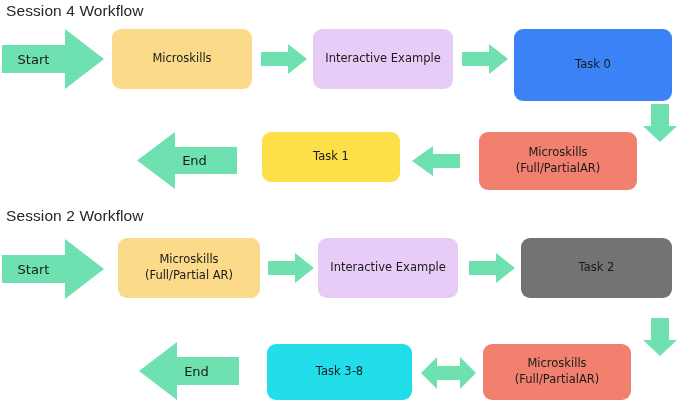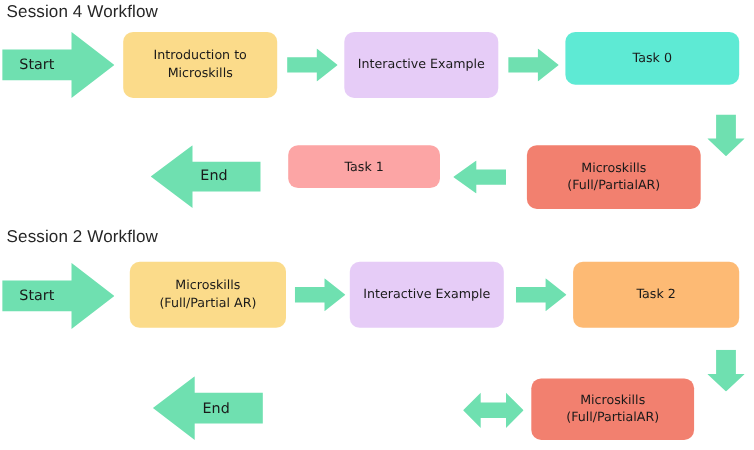--- a/index.html
+++ b/index.html
@@ -62,21 +62,20 @@
 
   <div class="arrow" style="left:2px; top:29px; width:102px; height:60px;">
     <svg viewBox="0 0 102 60" preserveAspectRatio="none">
       <polygon points="0,16 63,16 63,0 102,30 63,60 63,44 0,44" fill="#6FE0B0"></polygon>
     </svg>
   </div>
   <div class="arrow-label" style="left:2px; top:52px; width:63px;">Start</div>
 
   <div class="node" style="left:112px; top:29px; width:140px; height:60px; background:#FBDB8A;">
     <div>
-      <span>Introduction to</span>
       <span>Microskills</span>
     </div>
   </div>
 
   <div class="arrow" style="left:261px; top:44px; width:46px; height:30px;">
     <svg viewBox="0 0 46 30" preserveAspectRatio="none">
       <polygon points="0,8 27,8 27,0 46,15 27,30 27,22 0,22" fill="#6FE0B0"></polygon>
     </svg>
   </div>
 
@@ -85,21 +84,21 @@
       <span>Interactive Example</span>
     </div>
   </div>
 
   <div class="arrow" style="left:462px; top:44px; width:46px; height:30px;">
     <svg viewBox="0 0 46 30" preserveAspectRatio="none">
       <polygon points="0,8 27,8 27,0 46,15 27,30 27,22 0,22" fill="#6FE0B0"></polygon>
     </svg>
   </div>
 
-  <div class="node" style="left:514px; top:29px; width:158px; height:48px; background:#5eead4;">
+  <div class="node" style="left:514px; top:29px; width:158px; height:72px; background:#3b82f6;">
     <div>
       <span>Task 0</span>
     </div>
   </div>
 
   <div class="arrow" style="left:643px; top:104px; width:34px; height:38px;">
     <svg viewBox="0 0 34 38" preserveAspectRatio="none">
       <polygon points="8,0 26,0 26,22 34,22 17,38 0,22 8,22" fill="#6FE0B0"></polygon>
     </svg>
   </div>
@@ -110,21 +109,21 @@
       <span>(Full/PartialAR)</span>
     </div>
   </div>
 
   <div class="arrow" style="left:412px; top:146px; width:48px; height:30px;">
     <svg viewBox="0 0 48 30" preserveAspectRatio="none">
       <polygon points="48,8 21,8 21,0 0,15 21,30 21,22 48,22" fill="#6FE0B0"></polygon>
     </svg>
   </div>
 
-  <div class="node" style="left:262px; top:132px; width:138px; height:39px; background:#fca5a5;">
+  <div class="node" style="left:262px; top:132px; width:138px; height:50px; background:#fde047;">
     <div>
       <span>Task 1</span>
     </div>
   </div>
 
   <div class="arrow" style="left:137px; top:132px; width:100px; height:57px;">
     <svg viewBox="0 0 100 57" preserveAspectRatio="none">
       <polygon points="100,15 38,15 38,0 0,28.5 38,57 38,42 100,42" fill="#6FE0B0"></polygon>
     </svg>
   </div>
@@ -157,21 +156,21 @@
       <span>Interactive Example</span>
     </div>
   </div>
 
   <div class="arrow" style="left:469px; top:253px; width:46px; height:30px;">
     <svg viewBox="0 0 46 30" preserveAspectRatio="none">
       <polygon points="0,8 27,8 27,0 46,15 27,30 27,22 0,22" fill="#6FE0B0"></polygon>
     </svg>
   </div>
 
-  <div class="node" style="left:521px; top:238px; width:151px; height:60px; background:#fdba74;">
+  <div class="node" style="left:521px; top:238px; width:151px; height:60px; background:#737373;">
     <div>
       <span>Task 2</span>
     </div>
   </div>
 
   <div class="arrow" style="left:643px; top:318px; width:34px; height:38px;">
     <svg viewBox="0 0 34 38" preserveAspectRatio="none">
       <polygon points="8,0 26,0 26,22 34,22 17,38 0,22 8,22" fill="#6FE0B0"></polygon>
     </svg>
   </div>
@@ -182,20 +181,25 @@
       <span>(Full/PartialAR)</span>
     </div>
   </div>
 
   <div class="arrow" style="left:421px; top:354px; width:55px; height:38px;">
     <svg viewBox="0 0 55 38" preserveAspectRatio="none">
       <polygon points="0,19 16,3 16,12 39,12 39,3 55,19 39,35 39,26 16,26 16,35" fill="#6FE0B0"></polygon>
     </svg>
   </div>
 
+  <div class="node" style="left:267px; top:344px; width:145px; height:56px; background:#22DEEA;">
+    <div>
+      <span>Task 3-8</span>
+    </div>
+  </div>
 
   <div class="arrow" style="left:139px; top:342px; width:100px; height:58px;">
     <svg viewBox="0 0 100 58" preserveAspectRatio="none">
       <polygon points="100,15 38,15 38,0 0,29 38,58 38,43 100,43" fill="#6FE0B0"></polygon>
     </svg>
   </div>
   <div class="arrow-label" style="left:154px; top:364px; width:85px;">End</div>
 
 </div>
 

